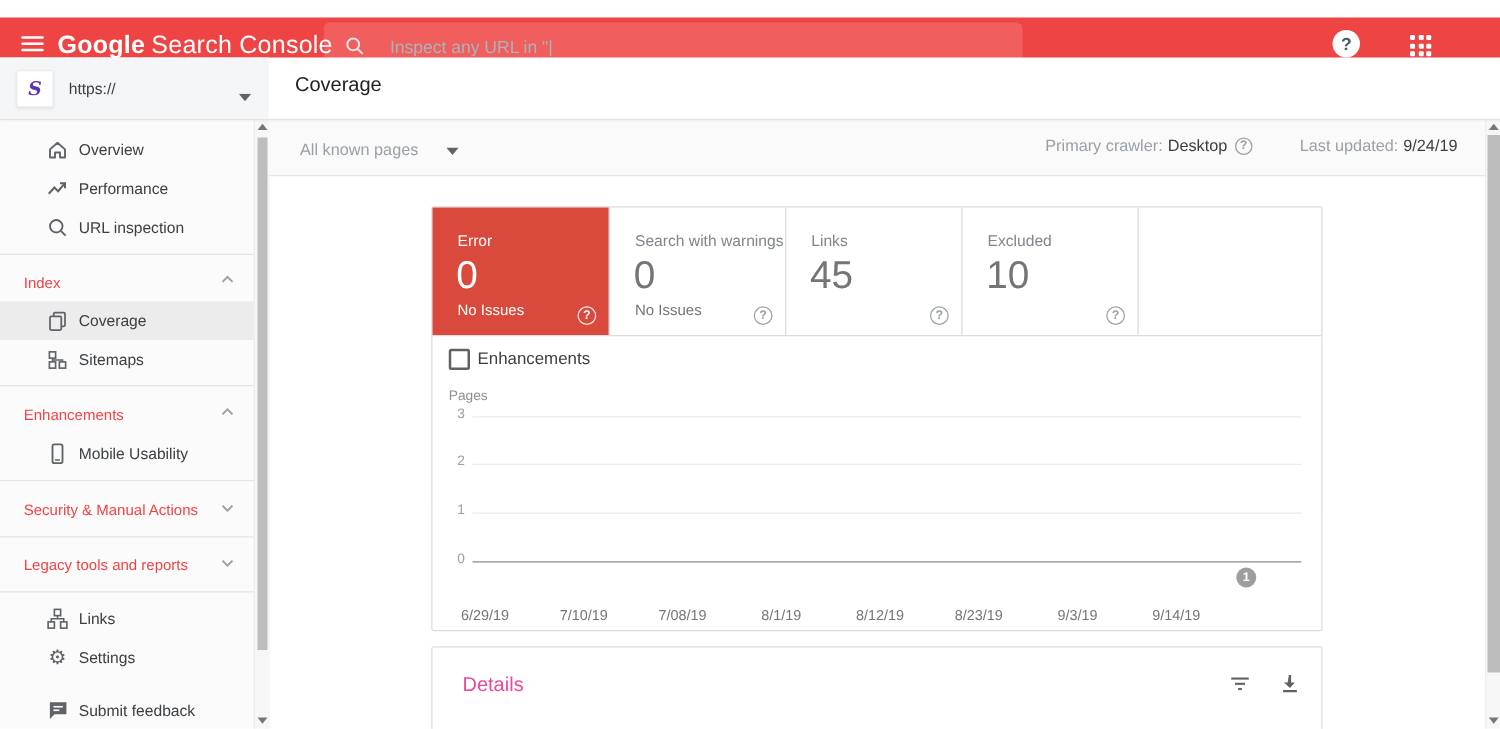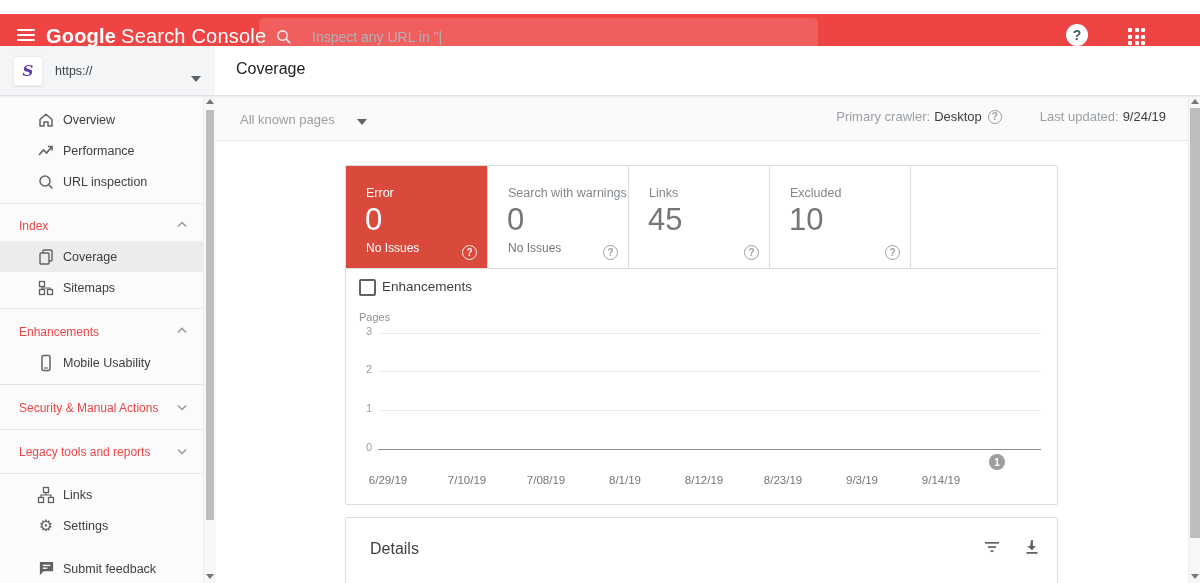--- a/index.html
+++ b/index.html
@@ -72,26 +72,26 @@
   .sbox.error .sb-label,.sbox.error .sb-value,.sbox.error .sb-sub{color:#fff;}
   .sbox.empty{flex:1;border-left:1px solid #dadce0;cursor:default;}
 
   .chk{position:absolute;left:13px;top:113px;width:13px;height:13px;border:2px solid #616161;border-radius:2px;cursor:pointer;}
   .chk-label{position:absolute;left:36px;top:113px;font-size:13.5px;color:#3c4043;}
 
   .pages-label{position:absolute;left:13px;top:145px;font-size:11px;color:#8f8f8f;}
   .gridline{position:absolute;left:32px;width:663px;height:1px;background:#ececec;}
   .gridline.zero{background:#8c8c8c;}
   .ytick{position:absolute;left:0;width:26px;text-align:right;font-size:11px;color:#9e9e9e;}
-  .xlabel{position:absolute;top:308px;transform:translateX(-50%);font-size:11.5px;color:#757575;white-space:nowrap;}
+  .xlabel{position:absolute;top:321px;transform:translateX(-50%);font-size:11.5px;color:#757575;white-space:nowrap;}
   .anno-badge{position:absolute;left:643px;top:288px;width:16px;height:16px;border-radius:50%;background:#9e9e9e;color:#fff;font-size:10px;font-weight:700;display:flex;align-items:center;justify-content:center;cursor:pointer;}
 
   
   .details-card{left:345px;top:517px;width:713px;height:80px;}
-  .details-title{position:absolute;left:24px;top:22px;font-size:16px;color:#404040;}
+  .details-title{position:absolute;left:24px;top:22px;font-size:16px;color:#ec4899;}
   .d-icon{position:absolute;top:20px;width:18px;height:18px;cursor:pointer;}
   .d-filter{right:56px;}
   .d-download{right:16px;}
 </style>
 </head>
 <body>
 
 <div id="app">
 
   <div class="topbar">

